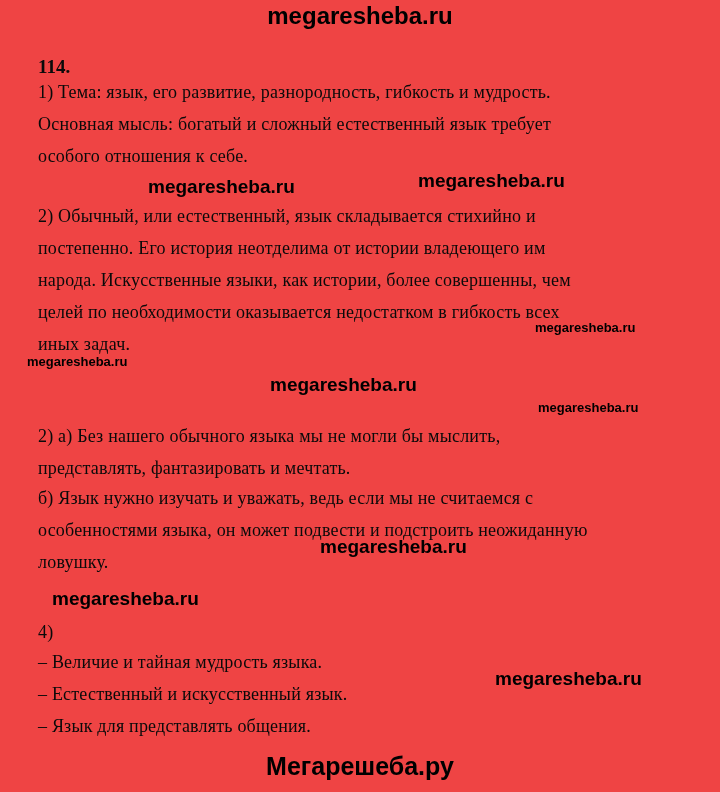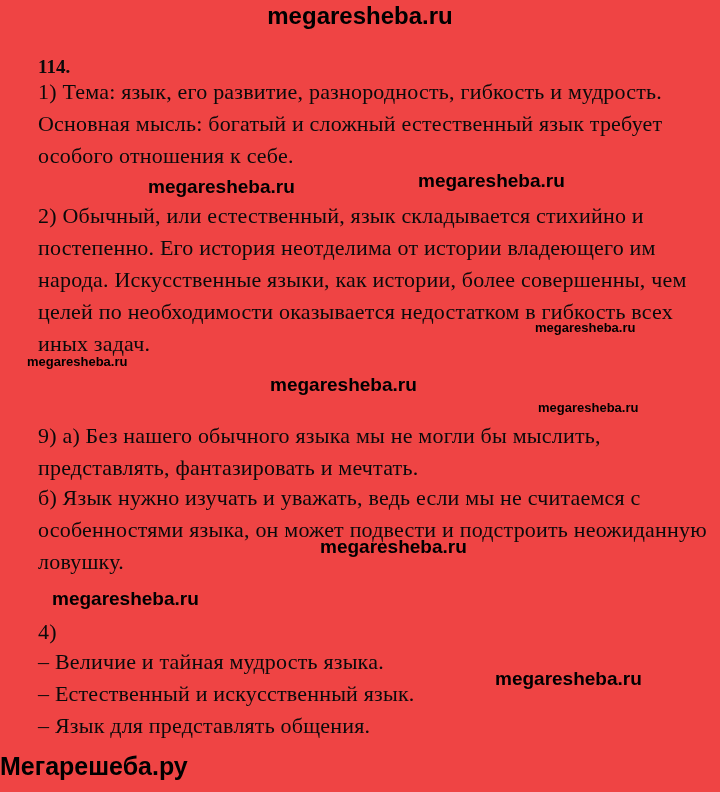--- a/index.html
+++ b/index.html
@@ -24,35 +24,36 @@
     text-align: center;
     font-family: "Liberation Sans", sans-serif;
     font-weight: bold;
     font-size: 24px;
     color: #000000;
   }
   .footer-title {
     top: 752px;
     left: 0;
     width: 100%;
+    text-align: center;
     font-family: "Liberation Sans", sans-serif;
     font-weight: bold;
     font-size: 25px;
     color: #000000;
   }
   .ex-number {
     left: 38px;
     top: 56px;
     font-weight: bold;
     font-size: 19px;
   }
   .para {
     left: 38px;
     width: 648px;
-    font-size: 22px;
+    font-size: 18px;
     line-height: 32px;
     letter-spacing: 0.2px;
   }
   .para div { white-space: nowrap; }
   .wm-bold {
     font-family: "Liberation Sans", sans-serif;
     font-weight: bold;
     font-size: 19px;
     color: #000000;
     white-space: nowrap;
@@ -91,21 +92,21 @@
     <div>иных задач.</div>
   </div>
 
   <div class="abs wm-small" style="left:535px; top:320px;">megaresheba.ru</div>
   <div class="abs wm-small" style="left:27px; top:354px;">megaresheba.ru</div>
 
   <div class="abs wm-bold" style="left:270px; top:374px;">megaresheba.ru</div>
   <div class="abs wm-small" style="left:538px; top:400px;">megaresheba.ru</div>
 
   <div class="abs para" style="top:420px;">
-    <div>9) а) Без нашего обычного языка мы не могли бы мыслить,</div>
+    <div>2) а) Без нашего обычного языка мы не могли бы мыслить,</div>
     <div>представлять, фантазировать и мечтать.</div>
   </div>
 
   <div class="abs para" style="top:482px;">
     <div>б) Язык нужно изучать и уважать, ведь если мы не считаемся с</div>
     <div>особенностями языка, он может подвести и подстроить неожиданную</div>
     <div>ловушку.</div>
   </div>
 
   <div class="abs wm-bold" style="left:320px; top:536px;">megaresheba.ru</div>

